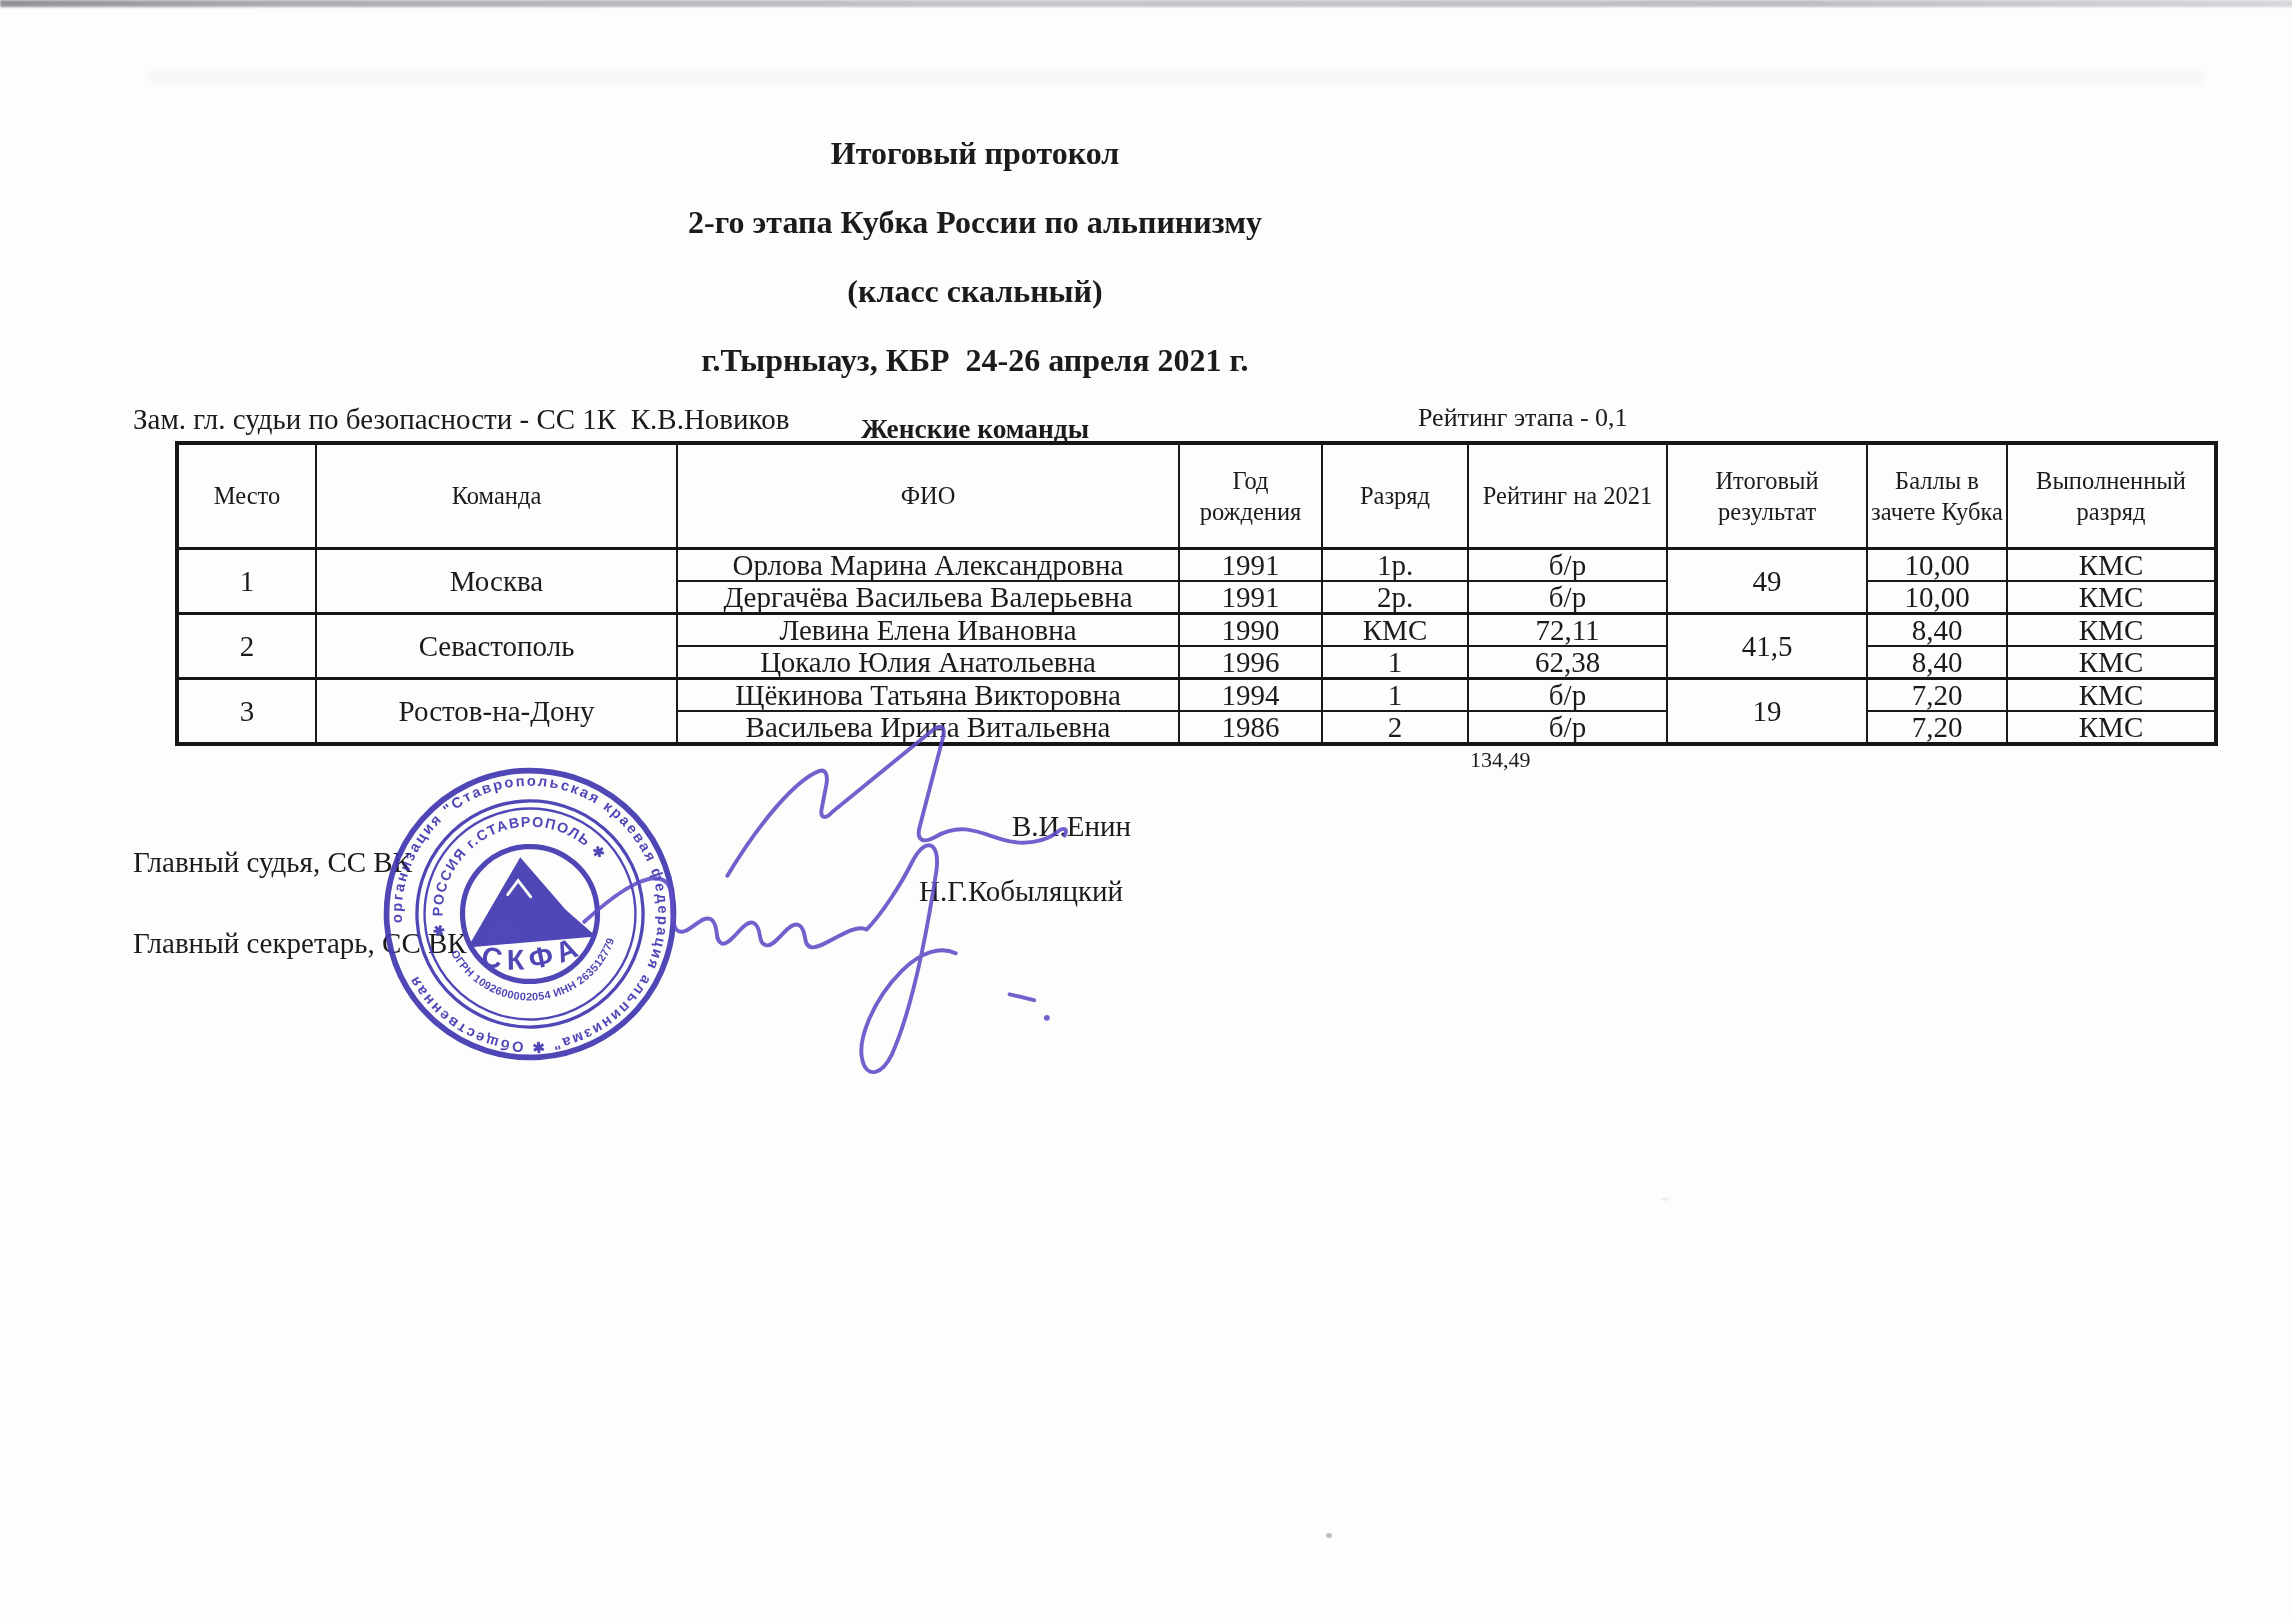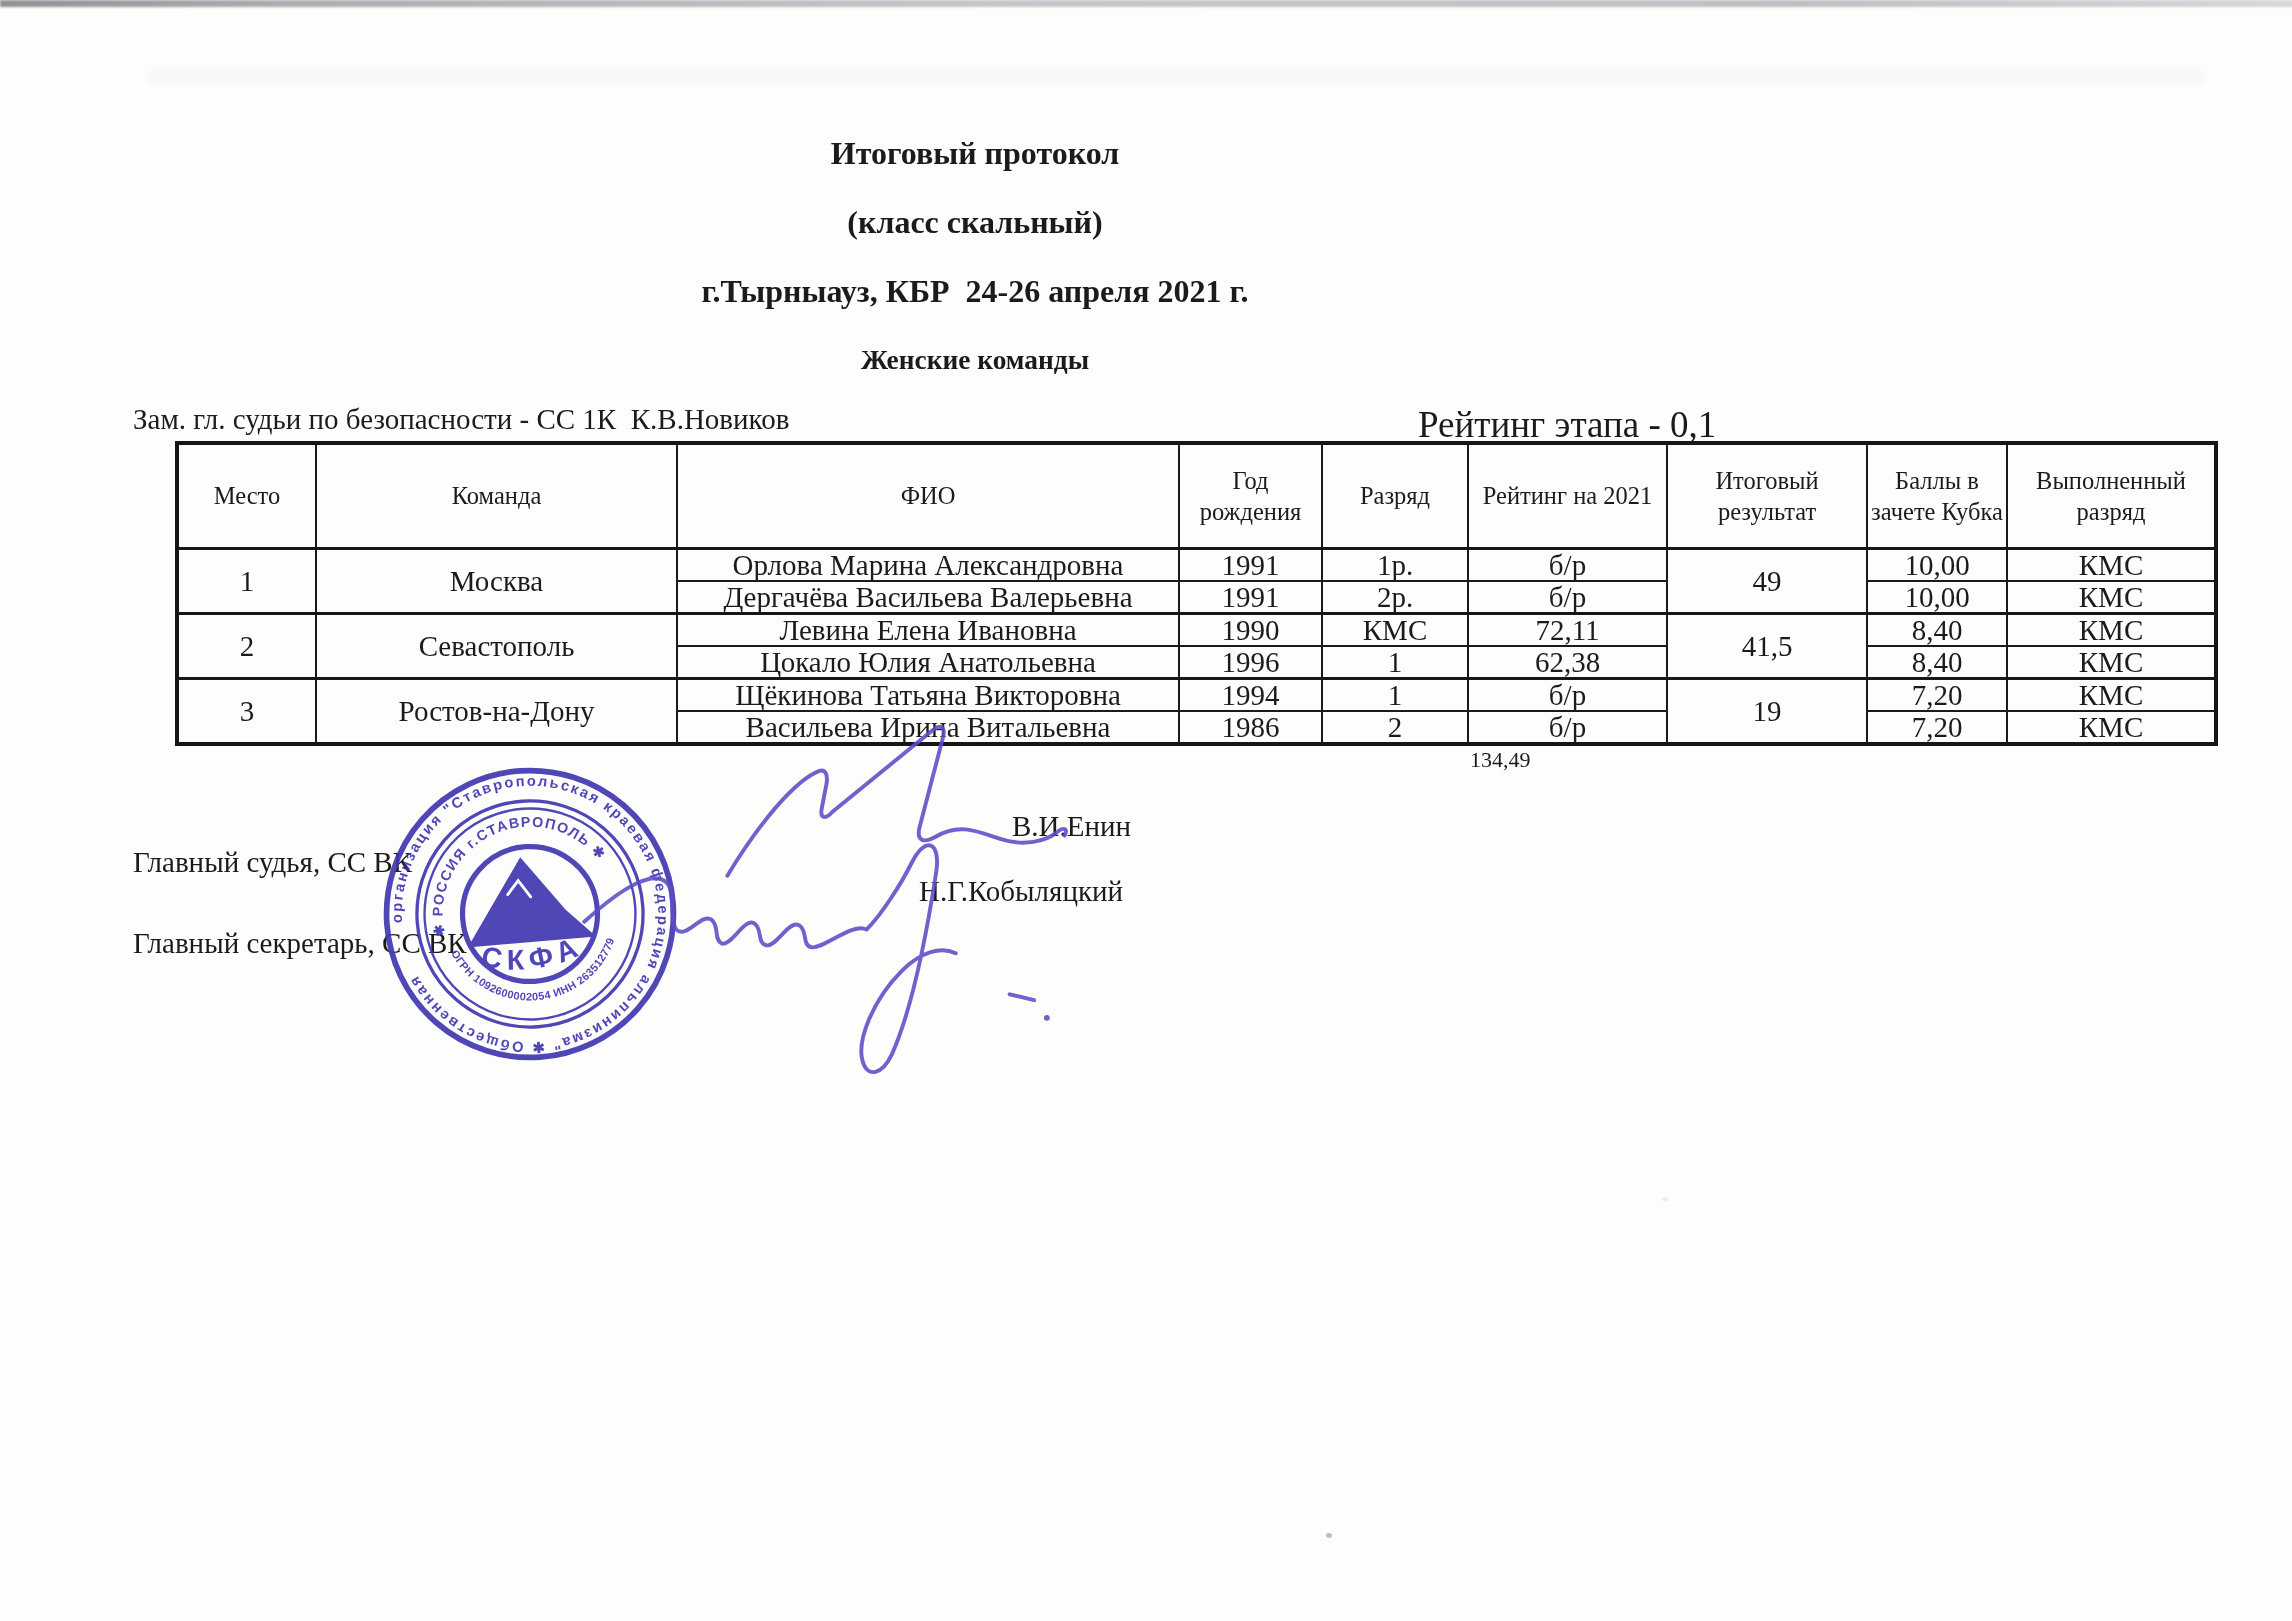--- a/index.html
+++ b/index.html
@@ -15,21 +15,21 @@
     background:linear-gradient(90deg,#3a3a44 0%,#6a6a74 12%,#9a9aa4 45%,#8b8b95 78%,#b9b9c2 100%);
     opacity:.55;filter:blur(1px);}
   .smudge1{left:147px;top:69px;width:2058px;height:15.7px;background:#777;opacity:.04;filter:blur(3.9px);border-radius:7.8px;}
   .speck{background:#8a8a8a;border-radius:50%;}
   
   .title-block{left:0;top:101px;width:1950px;text-align:center;font-weight:bold;white-space:pre-wrap;}
   .t-line{font-size:32px;line-height:33px;}
   .t-line-small{font-size:27.4px;line-height:32px;}
   
   .judge-line{left:133px;top:403px;font-size:29px;white-space:pre-wrap;}
-  .stage-rating{left:1418px;top:403px;font-size:37px;}
+  .stage-rating{left:1418px;top:403px;font-size:26px;}
   
   .tbl-wrap{left:127px;top:441px;width:2150px;margin-left:48px;}
   table.results{border-collapse:collapse;table-layout:fixed;width:2039px;border:4.9px solid #161616;}
   table.results th, table.results td{
     border:2px solid #1a1a1a;text-align:center;vertical-align:middle;
     padding:0 2.9px;overflow:hidden;
   }
   table.results th{height:102px;font-size:24.5px;font-weight:normal;line-height:1.28;border-bottom:3.9px solid #161616;}
   table.results td{height:30px;font-size:29px;line-height:30px;}
   tr.team-first td{border-top:3.9px solid #161616;}
@@ -46,20 +46,21 @@
 </head>
 <body>
 
 <div class="abs scan-edge"></div>
 <div class="abs smudge1"></div>
 <div class="abs speck" style="left:1326px;top:1533px;width:5.9px;height:4.9px;opacity:.55;"></div>
 <div class="abs speck" style="left:1661px;top:1197px;width:7.8px;height:3.9px;opacity:.12;"></div>
 
 <div class="abs title-block">
   <div class="t-line">Итоговый протокол</div>
+  <div class="t-line">2-го этапа Кубка России по альпинизму</div>
   <div class="t-line">(класс скальный)</div>
   <div class="t-line">г.Тырныауз, КБР  24-26 апреля 2021 г.</div>
   <div class="t-line-small">Женские команды</div>
 </div>
 
 <div class="abs judge-line">Зам. гл. судьи по безопасности - СС 1К  К.В.Новиков</div>
 <div class="abs stage-rating">Рейтинг этапа - 0,1</div>
 
 <div class="abs tbl-wrap">
   <table class="results">

